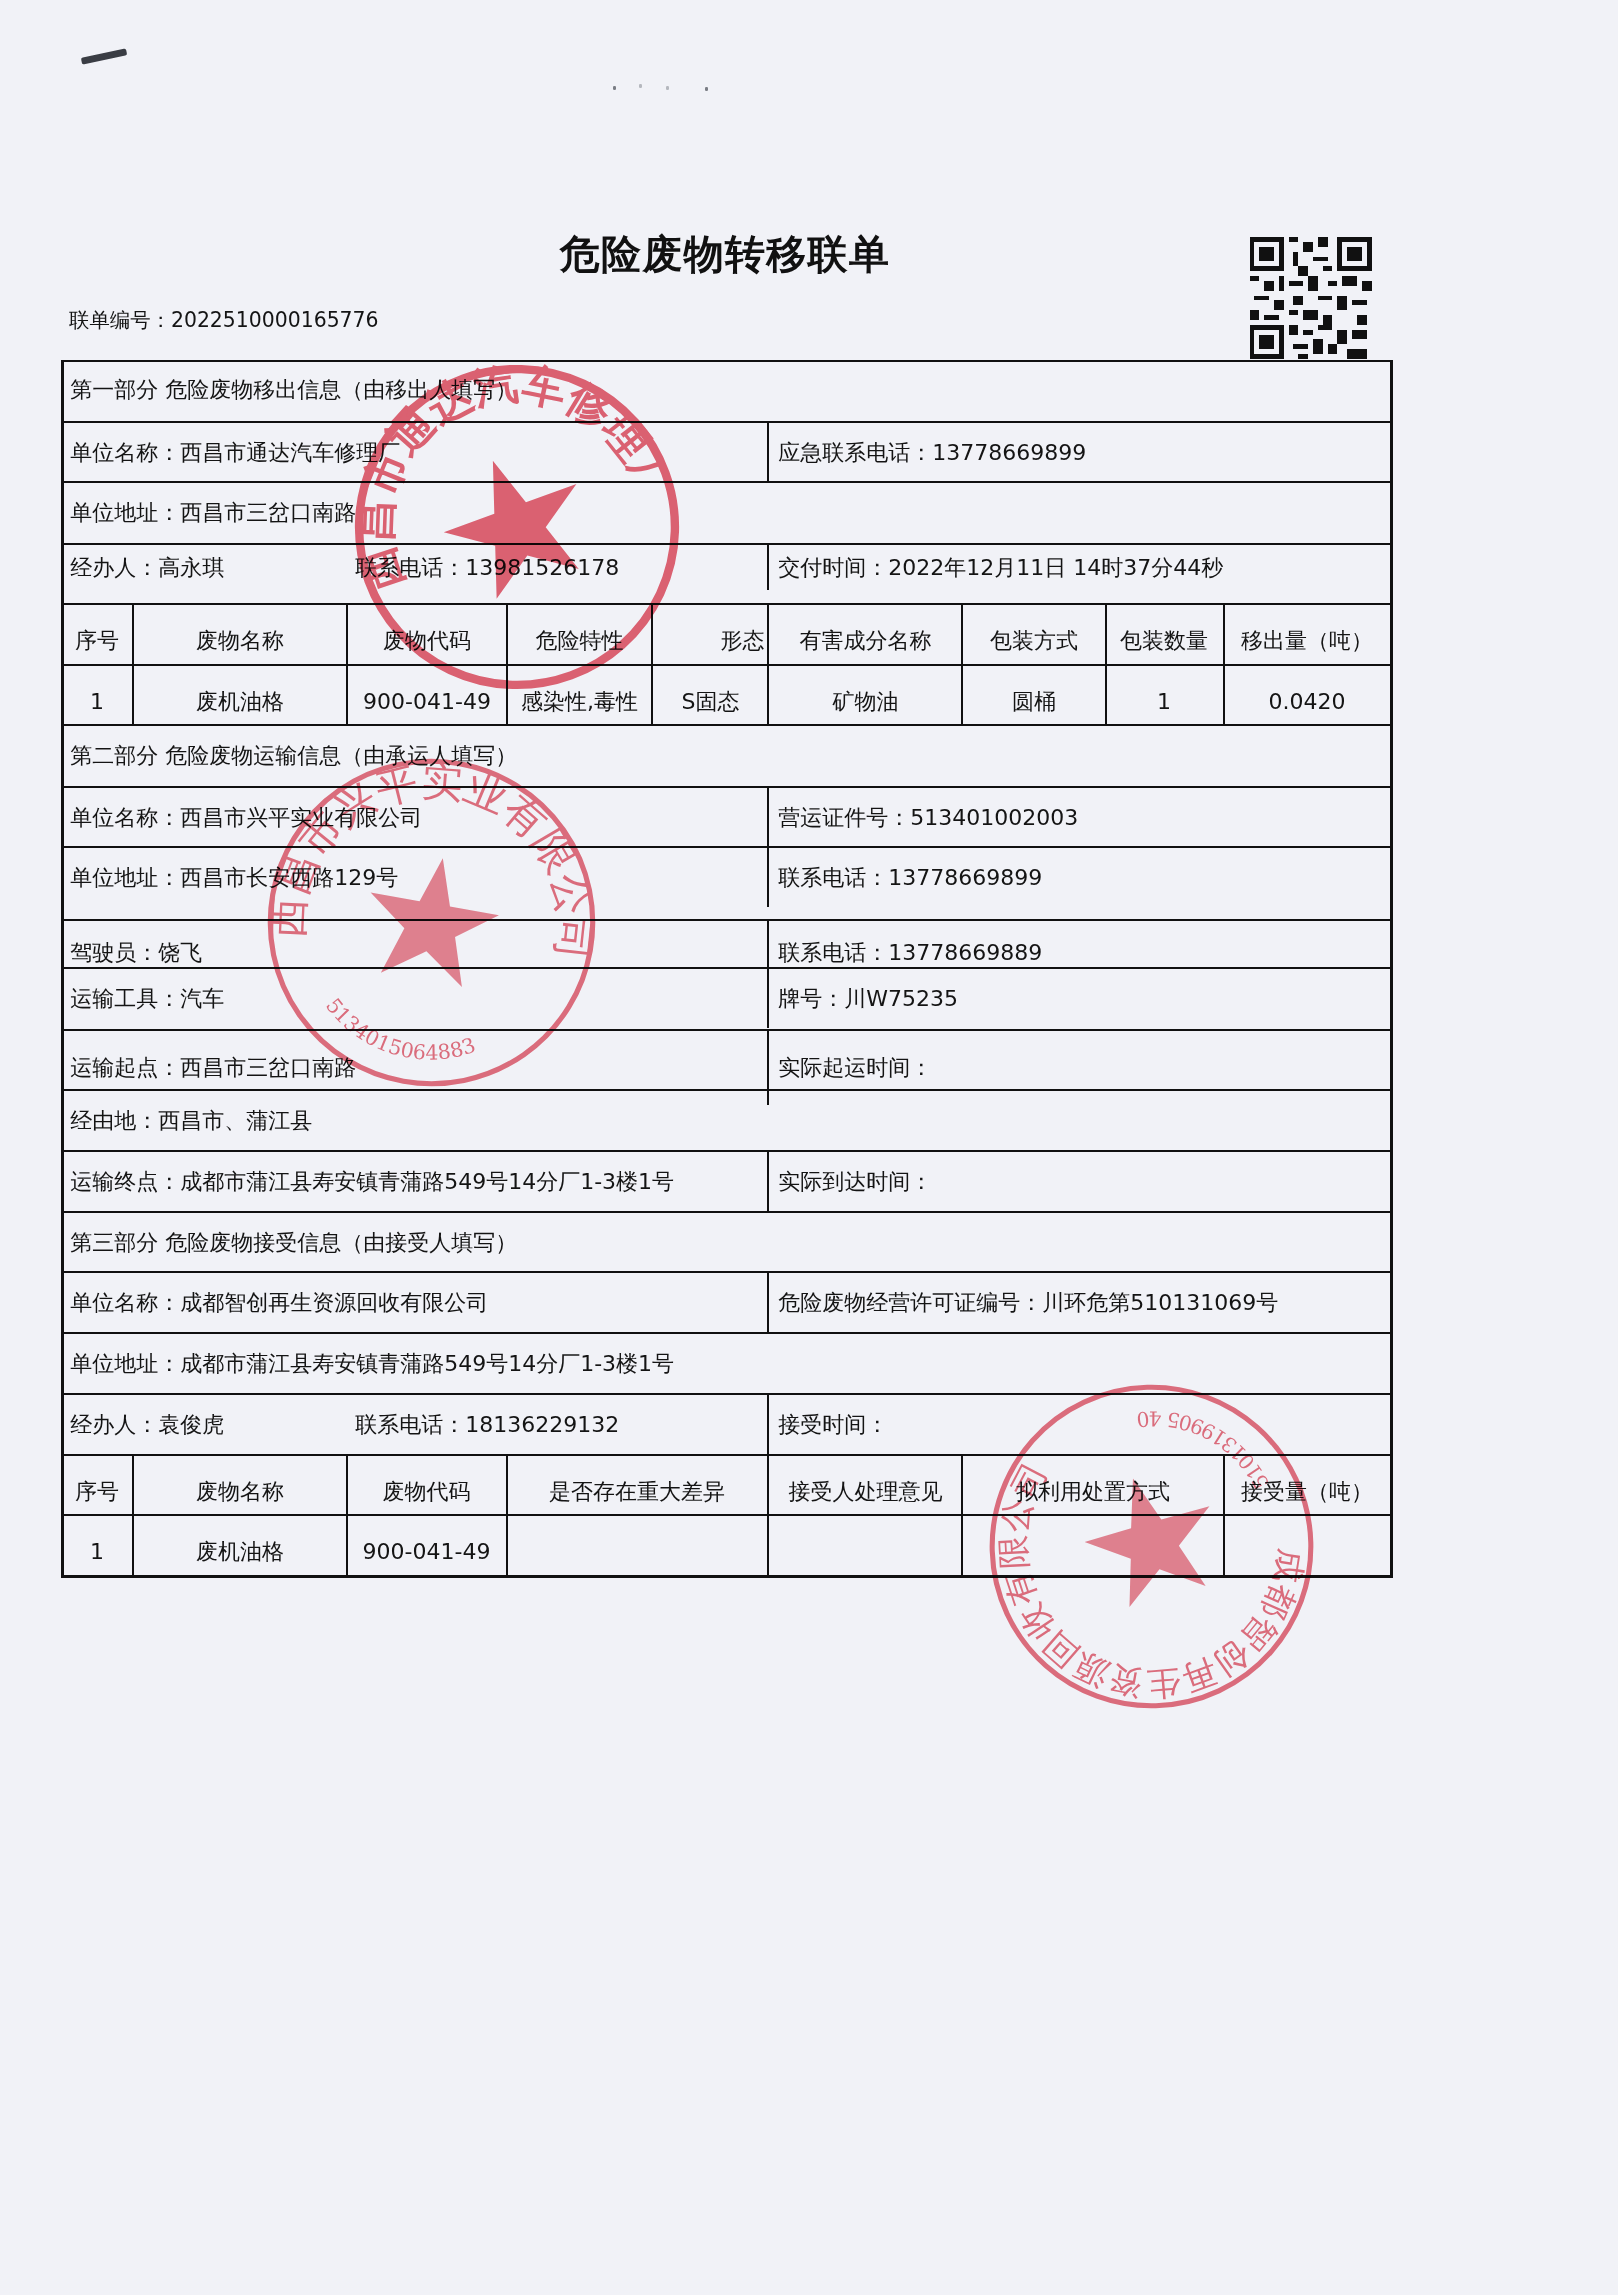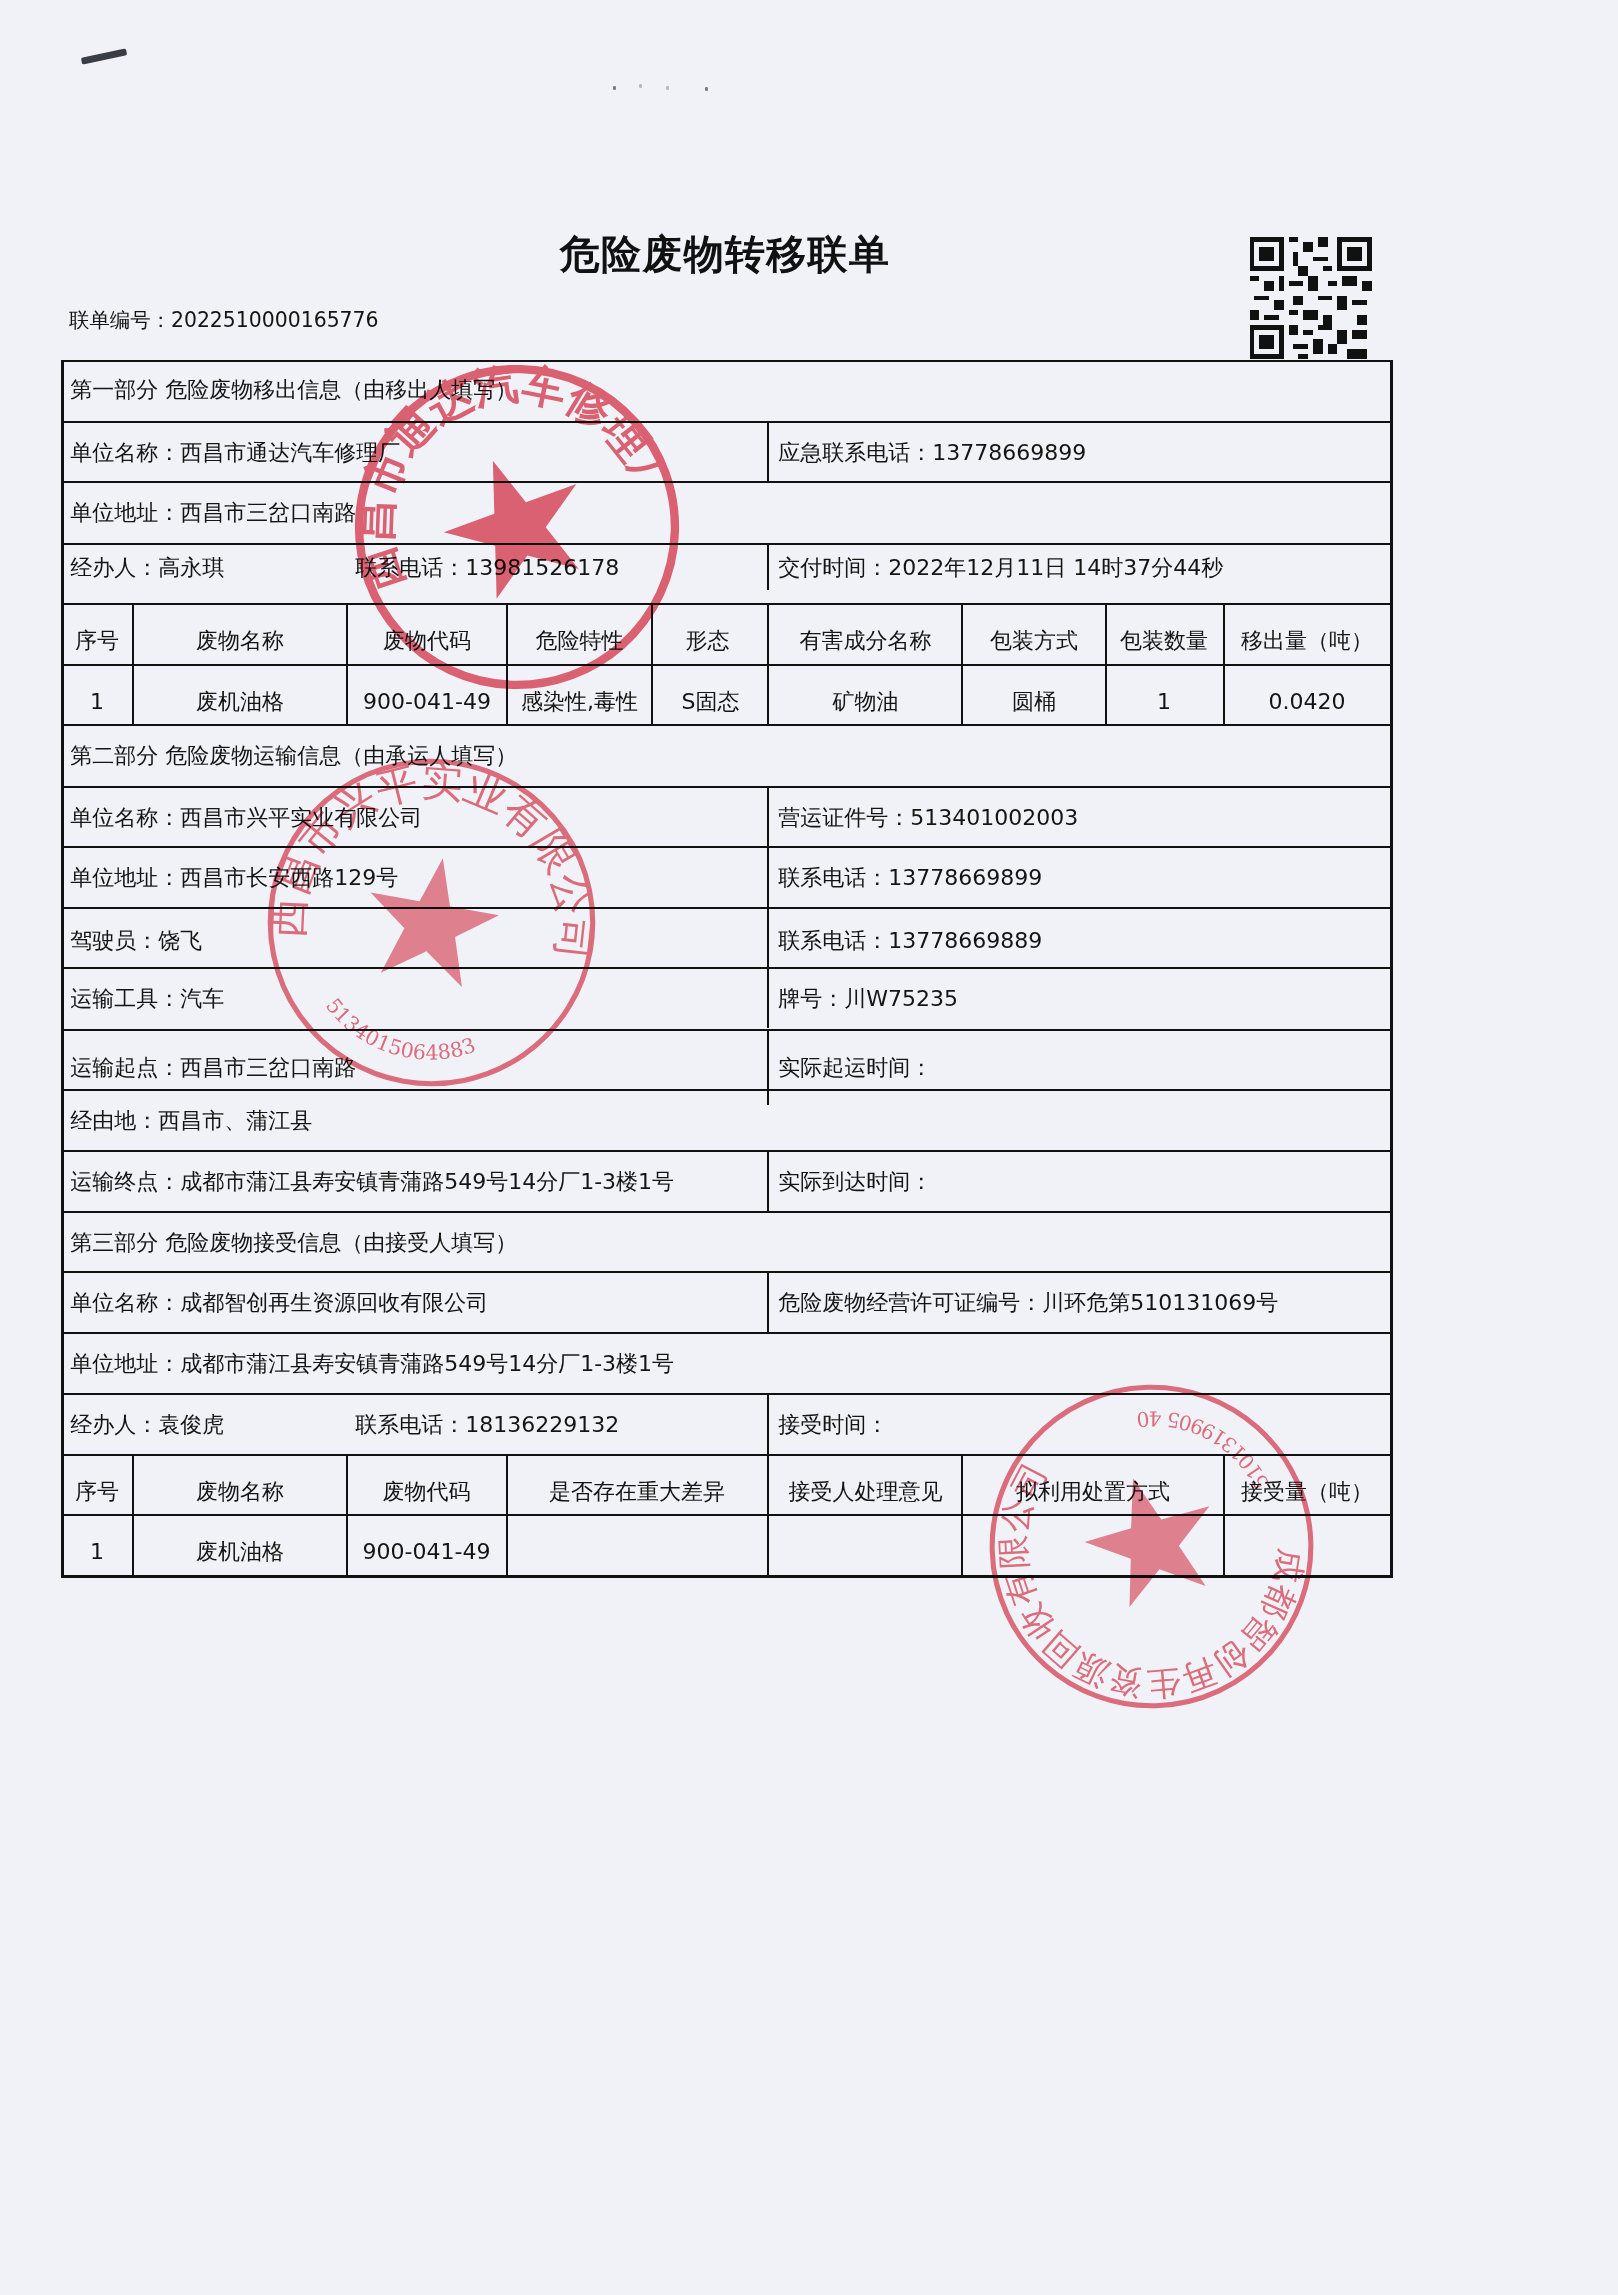--- a/index.html
+++ b/index.html
@@ -117,21 +117,21 @@
   </div>
   <div class="row" style="top:243px;height:61px">
     <div class="cell c" style="left:0;width:72px">序号</div>
     <div class="vline" style="left:71px"></div>
     <div class="cell c" style="left:72px;width:214px">废物名称</div>
     <div class="vline" style="left:285px"></div>
     <div class="cell c" style="left:286px;width:160px">废物代码</div>
     <div class="vline" style="left:445px"></div>
     <div class="cell c" style="left:446px;width:145px">危险特性</div>
     <div class="vline" style="left:590px"></div>
-    <div class="cell c" style="left:589px;width:115px">形态</div>
+    <div class="cell c" style="left:624px;width:115px">形态</div>
     <div class="vline" style="left:706px"></div>
     <div class="cell c" style="left:708px;width:193px">有害成分名称</div>
     <div class="vline" style="left:900px"></div>
     <div class="cell c" style="left:901px;width:144px">包装方式</div>
     <div class="vline" style="left:1044px"></div>
     <div class="cell c" style="left:1044px;width:118px">包装数量</div>
     <div class="vline" style="left:1162px"></div>
     <div class="cell c" style="left:1162px;width:168px">移出量（吨）</div>
   </div>
   <div class="row" style="top:304px;height:61px">
@@ -160,21 +160,21 @@
   <div class="row" style="top:426px;height:61px">
     <div class="cell l" style="left:0;width:708px">单位名称：西昌市兴平实业有限公司</div>
     <div class="vline" style="left:706px"></div>
     <div class="cell l" style="left:708px;width:623px">营运证件号：513401002003</div>
   </div>
   <div class="row" style="top:486px;height:61px">
     <div class="cell l" style="left:0;width:708px">单位地址：西昌市长安西路129号</div>
     <div class="vline" style="left:706px"></div>
     <div class="cell l" style="left:708px;width:623px">联系电话：13778669899</div>
   </div>
-  <div class="row" style="top:547px;height:66px">
+  <div class="row" style="top:559px;height:66px">
     <div class="cell l" style="left:0;width:708px">驾驶员：饶飞</div>
     <div class="vline" style="left:706px"></div>
     <div class="cell l" style="left:708px;width:623px">联系电话：13778669889</div>
   </div>
   <div class="row" style="top:607px;height:61px">
     <div class="cell l" style="left:0;width:708px">运输工具：汽车</div>
     <div class="vline" style="left:706px"></div>
     <div class="cell l" style="left:708px;width:623px">牌号：川W75235</div>
   </div>
   <div class="row" style="top:669px;height:76px">

